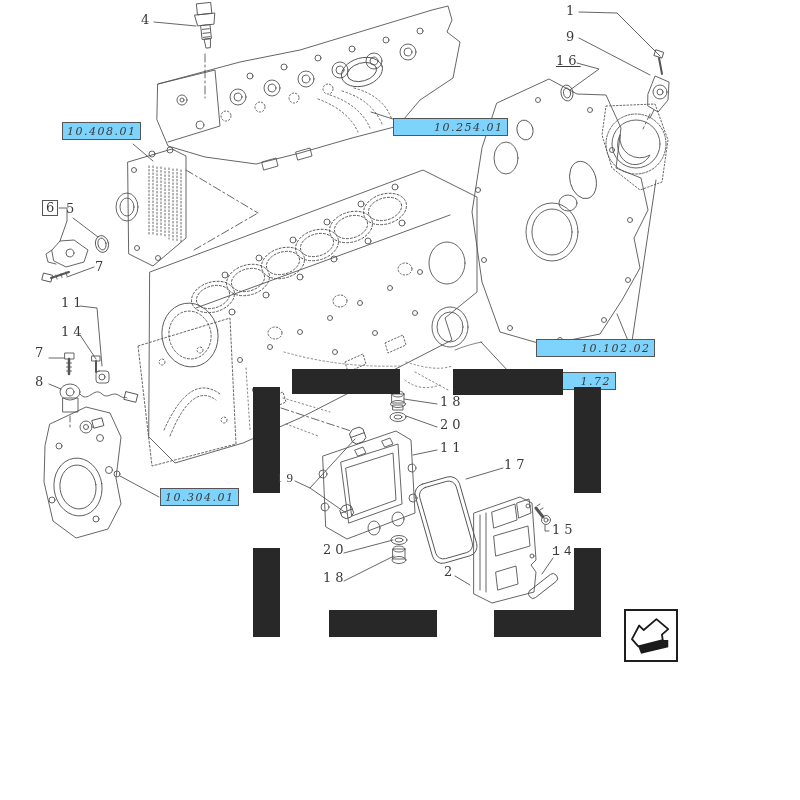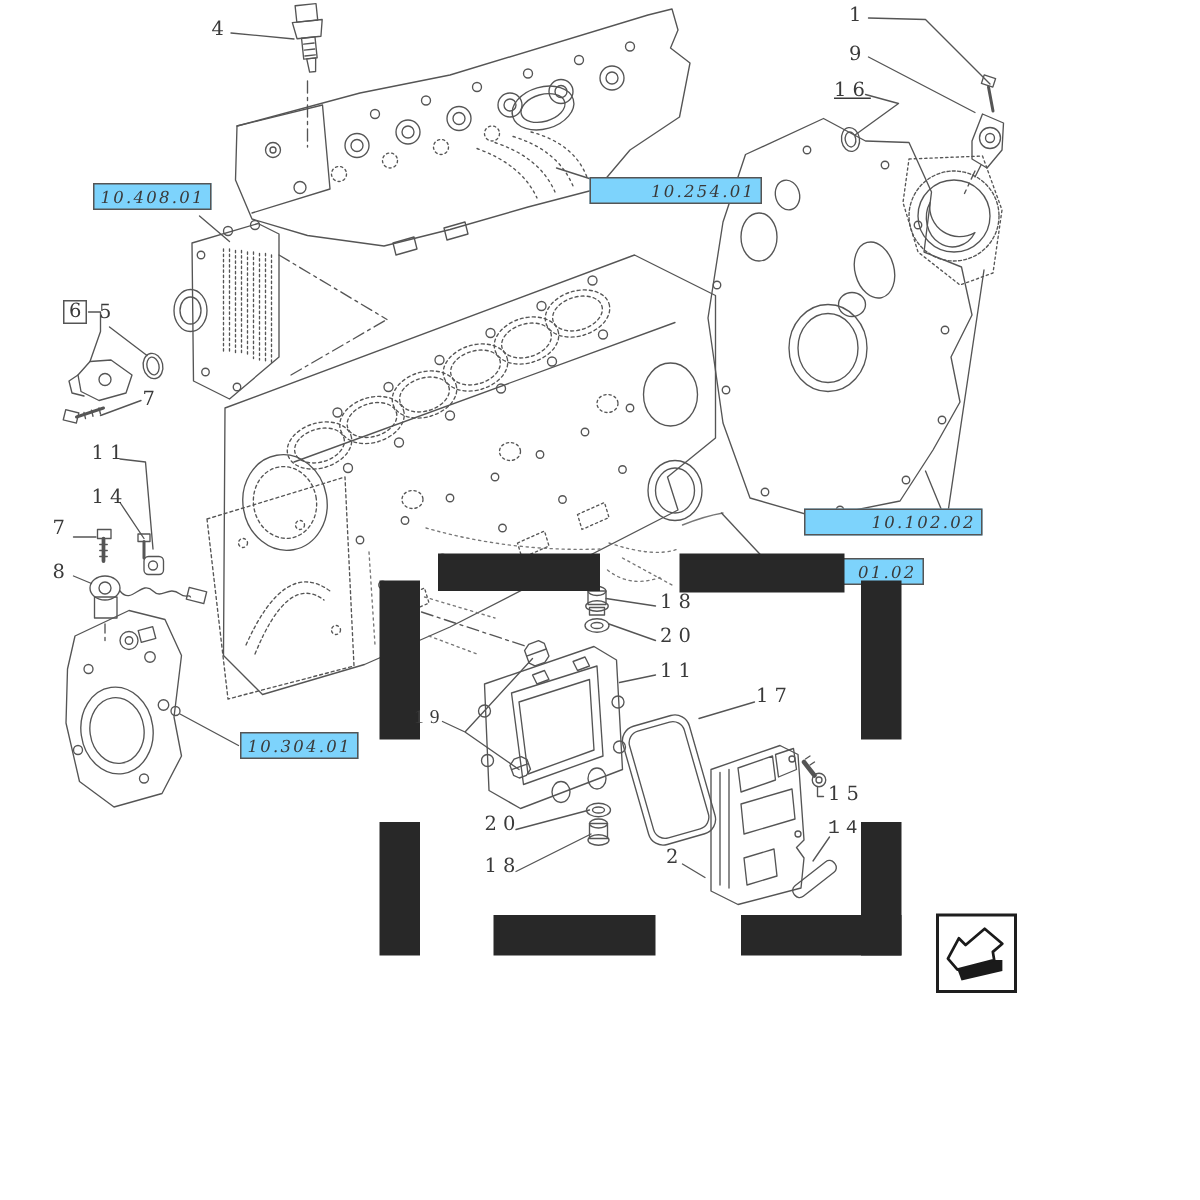--- a/index.html
+++ b/index.html
@@ -322,21 +322,21 @@
         <path d="M503,468 L466,479"></path>
         <path d="M455,576 L470,585"></path>
         <path d="M344,553 L393,540"></path>
         <path d="M344,581 L394,556"></path>
         <path d="M545,525 L545,531 L549,531"></path>
         <path d="M553,558 L542,574"></path>
       </g>
     </g>
   </svg>
 
-  <div class="refbox under" style="left:548px;top:372px;width:58px;text-align:right;">01.02</div>
+  <div class="refbox under" style="left:548px;top:372px;width:58px;text-align:right;">1.72</div>
 
   <div class="bar" style="left:292px;top:369px;width:108px;height:25px;"></div>
   <div class="bar" style="left:453px;top:369px;width:110px;height:26px;"></div>
   <div class="bar" style="left:253px;top:387px;width:27px;height:106px;"></div>
   <div class="bar" style="left:253px;top:548px;width:27px;height:89px;"></div>
   <div class="bar" style="left:574px;top:387px;width:27px;height:106px;"></div>
   <div class="bar" style="left:574px;top:548px;width:27px;height:89px;"></div>
   <div class="bar" style="left:329px;top:610px;width:108px;height:27px;"></div>
   <div class="bar" style="left:494px;top:610px;width:107px;height:27px;"></div>
 

